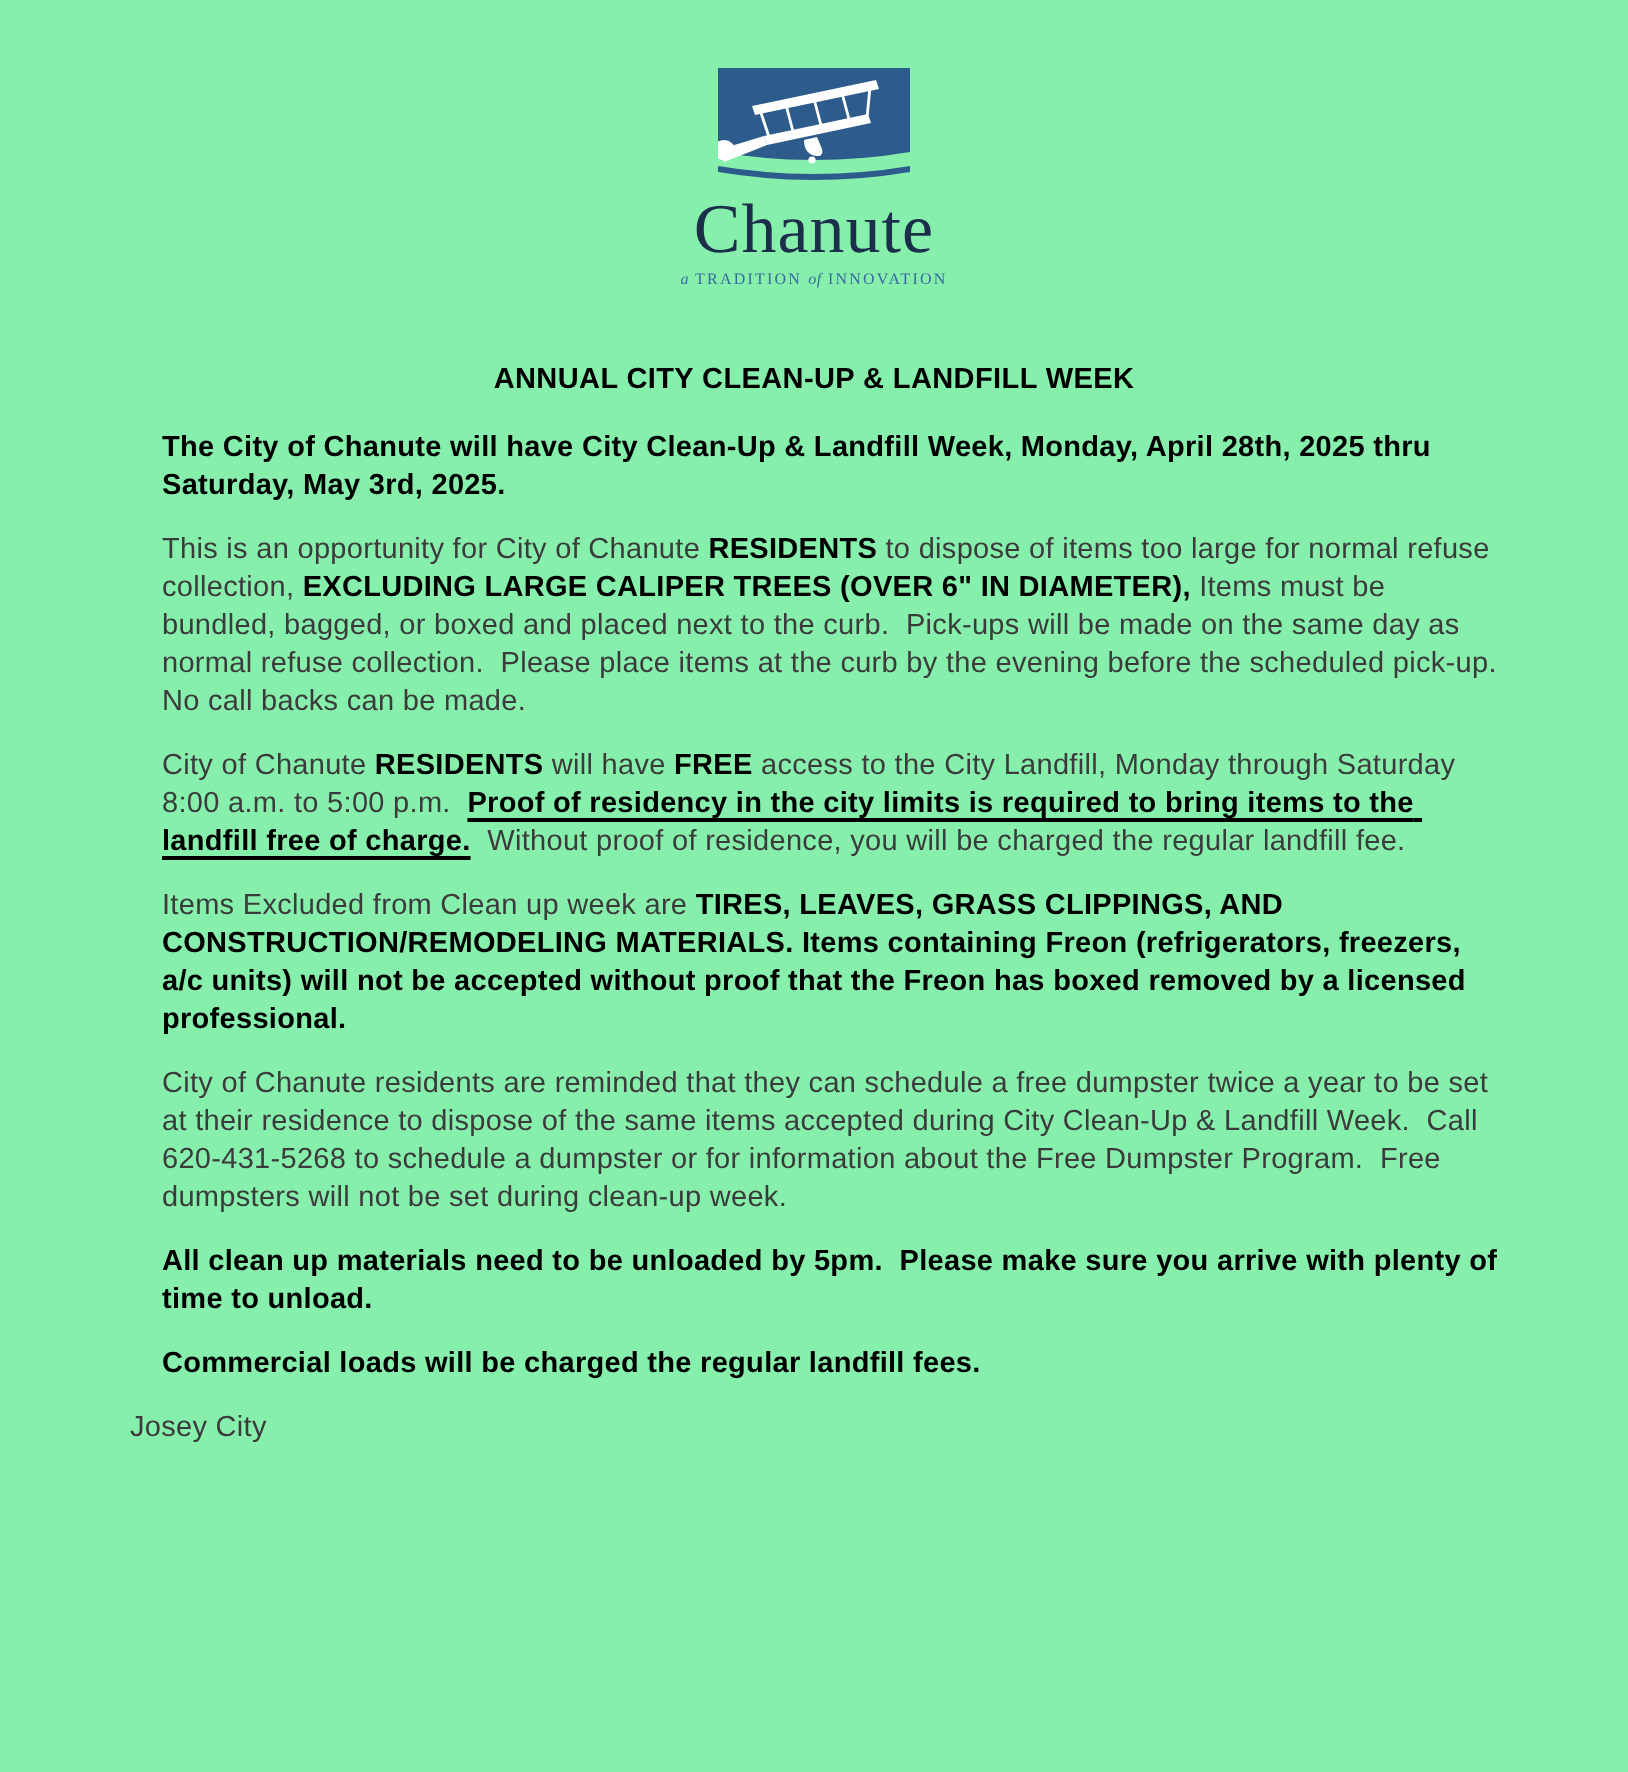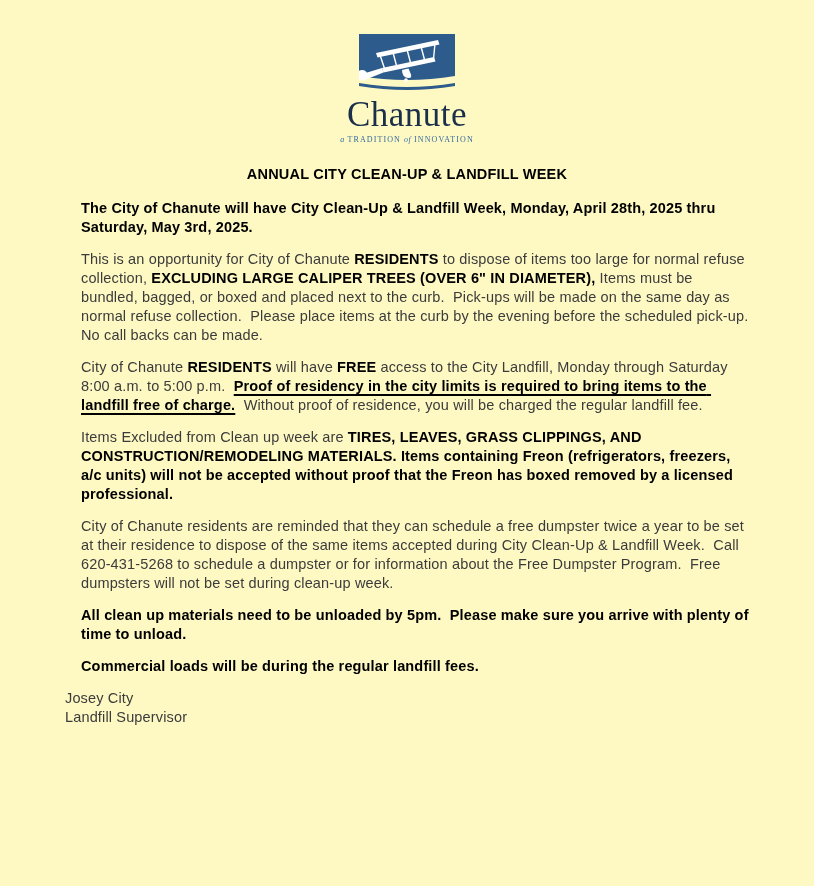--- a/index.html
+++ b/index.html
@@ -7,21 +7,21 @@
     --wordmark-navy:#1b2f4b;
     --tagline-blue:#366a9e;
     --body-text:#3b3b3b;
     --bold-text:#000000;
   }
   *{margin:0;padding:0;box-sizing:border-box;}
   html,body{background:#ffffff;}
   .page{
     width:814px;
     height:886px;
-    background:#fef9c3;
+    background:#86efac;
     overflow:hidden;
     font-family:"Liberation Sans","DejaVu Sans",sans-serif;
     color:var(--body-text);
   }
   .logo-block{
     padding-top:34px;
     text-align:center;
   }
   .logo-plane{display:block;margin:0 auto;}
   .wordmark{
@@ -39,21 +39,21 @@
     color:var(--tagline-blue);
     margin-top:2px;
   }
   .tagline .tl-it{font-style:italic;text-transform:lowercase;letter-spacing:0.3px;}
   .doc-title{
     text-align:center;
     font-size:14.5px;
     font-weight:bold;
     letter-spacing:0.2px;
     color:var(--bold-text);
-    margin-top:22px;
+    margin-top:38px;
   }
   .doc-body{
     padding:17px 64px 0 65px;
   }
   .para{
     font-size:14.5px;
     line-height:19px;
     letter-spacing:0.15px;
     margin:0 0 13px 16px;
     white-space:pre-wrap;
@@ -103,21 +103,20 @@
   <h1 class="doc-title">ANNUAL CITY CLEAN-UP &amp; LANDFILL WEEK</h1>
 
   <div class="doc-body">
     <div>
         <p class="para"><span class="b">The City of Chanute will have City Clean-Up &amp; Landfill Week, Monday, April 28th, 2025 thru Saturday, May 3rd, 2025.</span></p>
         <p class="para"><span>This is an opportunity for City of Chanute </span><span class="b">RESIDENTS</span><span> to dispose of items too large for normal refuse collection, </span><span class="b">EXCLUDING LARGE CALIPER TREES (OVER 6" IN DIAMETER),</span><span> Items must be bundled, bagged, or boxed and placed next to the curb.  Pick-ups will be made on the same day as normal refuse collection.  Please place items at the curb by the evening before the scheduled pick-up.  No call backs can be made.</span></p>
         <p class="para"><span>City of Chanute </span><span class="b">RESIDENTS</span><span> will have </span><span class="b">FREE</span><span> access to the City Landfill, Monday through Saturday 8:00 a.m. to 5:00 p.m.  </span><span class="b u">Proof of residency in the city limits is required to bring items to the landfill free of charge.</span><span>  Without proof of residence, you will be charged the regular landfill fee.</span></p>
         <p class="para"><span>Items Excluded from Clean up week are </span><span class="b">TIRES, LEAVES, GRASS CLIPPINGS, AND CONSTRUCTION/REMODELING MATERIALS. Items containing Freon (refrigerators, freezers, a/c units) will not be accepted without proof that the Freon has boxed removed by a licensed professional.</span></p>
         <p class="para"><span>City of Chanute residents are reminded that they can schedule a free dumpster twice a year to be set at their residence to dispose of the same items accepted during City Clean-Up &amp; Landfill Week.  Call 620-431-5268 to schedule a dumpster or for information about the Free Dumpster Program.  Free dumpsters will not be set during clean-up week.</span></p>
         <p class="para"><span class="b">All clean up materials need to be unloaded by 5pm.  Please make sure you arrive with plenty of time to unload.</span></p>
-        <p class="para"><span class="b">Commercial loads will be during the regular landfill fees.</span></p>
+        <p class="para"><span class="b">Commercial loads will be charged the regular landfill fees.</span></p>
       </div>
     <div class="signature">
       <div>Josey City</div>
-      <div>Landfill Supervisor</div>
     </div>
   </div>
 
 </div>
 
 </body></html>

